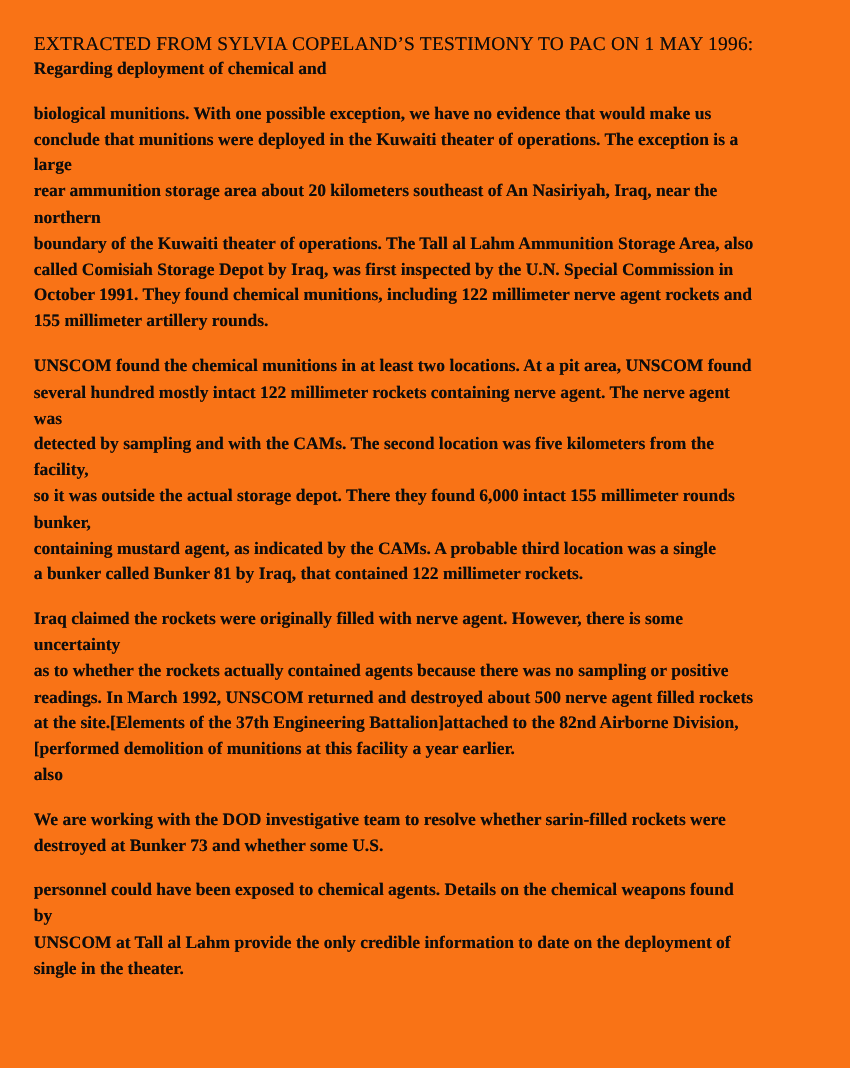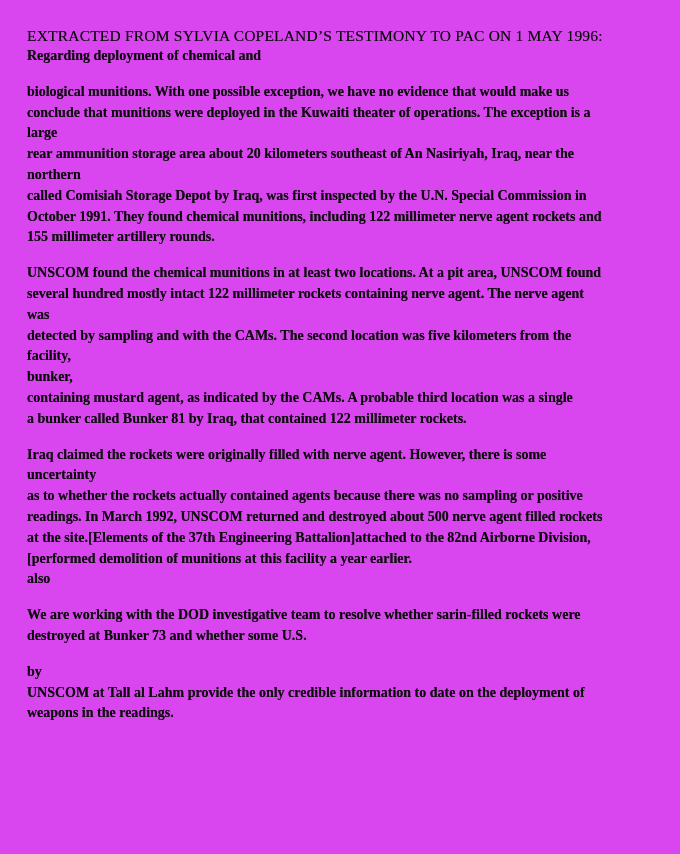--- a/index.html
+++ b/index.html
@@ -4,21 +4,21 @@
 <style>
   html, body {
     margin: 0;
     padding: 0;
     background: #ffffff;
   }
   .page {
     position: relative;
     width: 680px;
     height: 854px;
-    background: #d946ef;
+    background: #f97316;
     box-sizing: border-box;
     padding: 25px 18px 0 27px;
     font-family: "Liberation Serif", "DejaVu Serif", serif;
     color: #0d0d0d;
     overflow: hidden;
   }
   .doc-title {
     margin: 0;
     font-size: 15.5px;
     line-height: 21px;
@@ -50,46 +50,49 @@
   <div>
       <div class="para">
         <div class="line">Regarding deployment of chemical and</div>
       </div>
       <div class="para">
         <div class="line">biological munitions. With one possible exception, we have no evidence that would make us</div>
         <div class="line">conclude that munitions were deployed in the Kuwaiti theater of operations. The exception is a</div>
         <div class="line">large</div>
         <div class="line">rear ammunition storage area about 20 kilometers southeast of An Nasiriyah, Iraq, near the</div>
         <div class="line">northern</div>
+        <div class="line">boundary of the Kuwaiti theater of operations. The Tall al Lahm Ammunition Storage Area, also</div>
         <div class="line">called Comisiah Storage Depot by Iraq, was first inspected by the U.N. Special Commission in</div>
         <div class="line">October 1991. They found chemical munitions, including 122 millimeter nerve agent rockets and</div>
         <div class="line">155 millimeter artillery rounds.</div>
       </div>
       <div class="para">
         <div class="line">UNSCOM found the chemical munitions in at least two locations. At a pit area, UNSCOM found</div>
         <div class="line">several hundred mostly intact 122 millimeter rockets containing nerve agent. The nerve agent</div>
         <div class="line">was</div>
         <div class="line">detected by sampling and with the CAMs. The second location was five kilometers from the</div>
         <div class="line">facility,</div>
+        <div class="line">so it was outside the actual storage depot. There they found 6,000 intact 155 millimeter rounds</div>
         <div class="line">bunker,</div>
         <div class="line">containing mustard agent, as indicated by the CAMs. A probable third location was a single</div>
         <div class="line">a bunker called Bunker 81 by Iraq, that contained 122 millimeter rockets.</div>
       </div>
       <div class="para">
         <div class="line">Iraq claimed the rockets were originally filled with nerve agent. However, there is some</div>
         <div class="line">uncertainty</div>
         <div class="line">as to whether the rockets actually contained agents because there was no sampling or positive</div>
         <div class="line">readings. In March 1992, UNSCOM returned and destroyed about 500 nerve agent filled rockets</div>
         <div class="line">at the site.[Elements of the 37th Engineering Battalion]attached to the 82nd Airborne Division,</div>
         <div class="line">[performed demolition of munitions at this facility a year earlier.</div>
         <div class="line">also</div>
       </div>
       <div class="para">
         <div class="line">We are working with the DOD investigative team to resolve whether sarin-filled rockets were</div>
         <div class="line">destroyed at Bunker 73 and whether some U.S.</div>
       </div>
       <div class="para">
+        <div class="line">personnel could have been exposed to chemical agents. Details on the chemical weapons found</div>
         <div class="line">by</div>
         <div class="line">UNSCOM at Tall al Lahm provide the only credible information to date on the deployment of</div>
-        <div class="line">weapons in the readings.</div>
+        <div class="line">single in the theater.</div>
       </div>
     </div>
 </div>
 
 </body></html>

